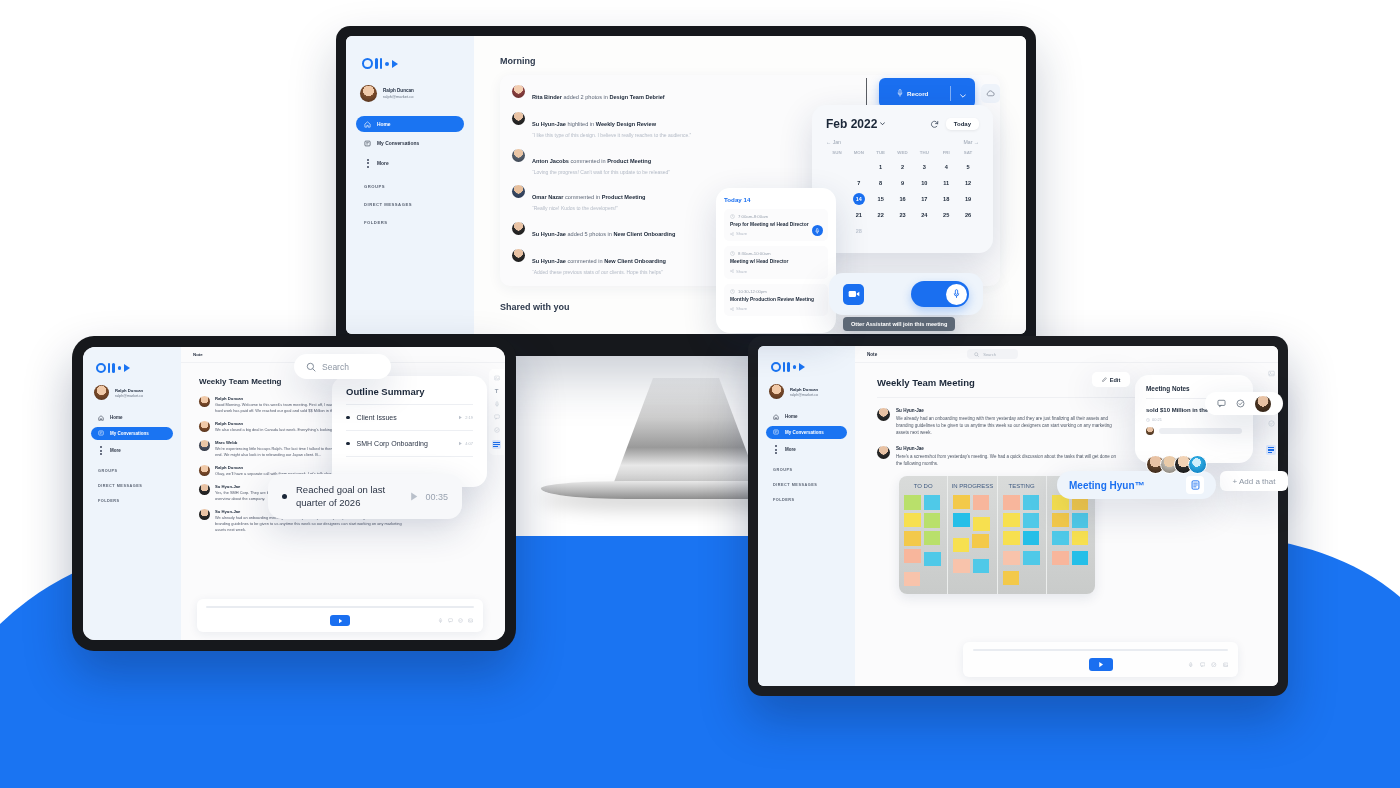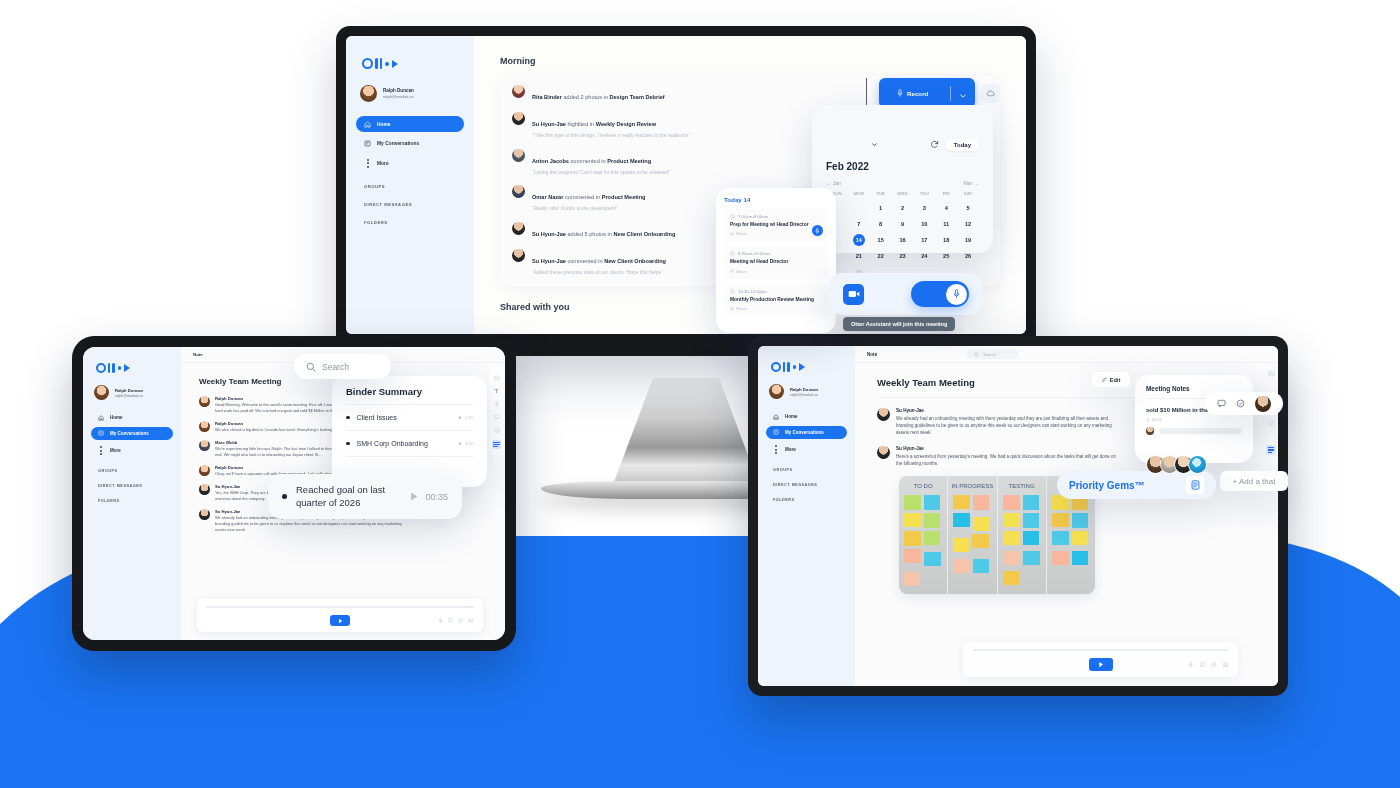--- a/index.html
+++ b/index.html
@@ -279,21 +279,21 @@
       <div style="width:19px;height:19px;background:#eef3fa;border-radius:5px;display:flex;align-items:center;justify-content:center;">
         <svg width="9" height="7" viewBox="0 0 16 12" fill="none">
             <path d="M4.4 10h7a3 3 0 00.3-6A4 4 0 004 4.4 2.9 2.9 0 004.4 10z" stroke="#6b7585" stroke-width="1.2"></path>
           </svg>
       </div>
     </div>
   </div>
 
   <div class="float" style="left:812px;top:105px;width:181px;height:148px;z-index:20;padding:12px 14px;background:#f6f8fb;">
     <div style="display:flex;align-items:center;margin-bottom:8px;">
-      <span style="font-size:10px;font-weight:700;color:#1b2738;margin-top:44px;">Feb 2022</span>
+      <span style="font-size:12px;font-weight:700;color:#1b2738;">Feb 2022</span>
       <svg width="5" height="3.4" viewBox="0 0 10 6" fill="none" style="margin-left:3px;">
           <path d="M1 1l4 4 4-4" stroke="#1b2738" stroke-width="1.6" stroke-linecap="round"></path>
         </svg>
       <span style="margin-left:auto;display:flex;align-items:center;gap:7px;">
         <svg width="9" height="9" viewBox="0 0 16 16" fill="none">
             <path d="M13.5 7a5.5 5.5 0 10-1.3 4.3" stroke="#3d4a5d" stroke-width="1.4" stroke-linecap="round"></path>
             <path d="M13.8 2.4v4h-4" stroke="#3d4a5d" stroke-width="1.4" stroke-linecap="round" stroke-linejoin="round"></path>
           </svg>
         <span style="background:#fff;border-radius:5px;padding:3px 8px;font-size:6px;font-weight:700;color:#1b2738;box-shadow:0 1px 3px rgba(0,0,0,.07);">Today</span>
       </span>
@@ -603,21 +603,21 @@
 
   <div class="float" style="left:294px;top:354px;width:97px;height:25px;z-index:30;display:flex;align-items:center;gap:6px;padding:0 12px;">
     <svg width="10" height="10" viewBox="0 0 16 16" fill="none">
         <circle cx="7" cy="7" r="5" stroke="#7b8593" stroke-width="1.5"></circle>
         <path d="M10.8 10.8L14.5 14.5" stroke="#7b8593" stroke-width="1.5" stroke-linecap="round"></path>
       </svg>
     <span style="font-size:8.5px;color:#8d96a3;">Search</span>
   </div>
 
   <div class="float" style="left:332px;top:376px;width:155px;height:111px;z-index:29;padding:10px 14px;">
-    <div style="font-size:9.5px;font-weight:700;color:#1b2738;margin-bottom:7px;">Binder Summary</div>
+    <div style="font-size:9.5px;font-weight:700;color:#1b2738;margin-bottom:7px;">Outline Summary</div>
     <div style="height:1px;background:#edeff3;margin-bottom:9px;"></div>
     <div style="display:flex;align-items:center;margin-bottom:9px;">
       <span style="width:3.6px;height:3.6px;border-radius:50%;background:#1b2738;margin-right:7px;"></span>
       <span style="font-size:7px;color:#2b3445;">Client Issues</span>
       <span style="margin-left:auto;display:flex;align-items:center;gap:2px;">
         <svg width="5" height="5" viewBox="0 0 10 10">
             <path d="M2 1.4l5.6 3.6L2 8.6z" fill="#b9c0ca"></path>
           </svg>
         <span style="font-size:4px;color:#b9c0ca;">2:19</span>
       </span>
@@ -879,21 +879,21 @@
   </div>
 
   <div style="position:absolute;left:1146px;top:455px;display:flex;z-index:36;">
     <span class="avatar" style="width:19px;height:19px;border:1.6px solid #fff;background:radial-gradient(circle at 50% 32%, #e8c2a4 40%, #5c3f28 41%, #33241a 100%);"></span>
     <span class="avatar" style="width:19px;height:19px;border:1.6px solid #fff;margin-left:-5px;background:radial-gradient(circle at 50% 32%, #eacba9 40%, #b9b4ac 41%, #7d7870 100%);"></span>
     <span class="avatar" style="width:19px;height:19px;border:1.6px solid #fff;margin-left:-5px;background:radial-gradient(circle at 50% 32%, #f1d2b5 40%, #2c2c2c 41%, #141414 100%);"></span>
     <span class="avatar" style="width:19px;height:19px;border:1.6px solid #fff;margin-left:-5px;background:radial-gradient(circle at 45% 38%, #cfeefb 30%, #2aa8e0 31%, #0d74b8 100%);"></span>
   </div>
 
   <div class="float" style="left:1057px;top:471px;width:159px;height:28px;z-index:34;background:#eef4fb;display:flex;align-items:center;padding:0 12px;">
-    <span style="font-size:10px;font-weight:700;color:#1a6ff0;">Priority Gems™</span>
+    <span style="font-size:10px;font-weight:700;color:#1a6ff0;">Meeting Hyun™</span>
     <span style="margin-left:auto;width:18px;height:18px;background:#fff;border-radius:4px;display:flex;align-items:center;justify-content:center;">
       <svg width="9" height="10" viewBox="0 0 12 14" fill="none">
           <rect x="1.2" y="1.2" width="9.6" height="11.6" rx="1.6" stroke="#1a6ff0" stroke-width="1.3"></rect>
           <path d="M3.4 4.4h5.2M3.4 7h5.2M3.4 9.6h3.2" stroke="#1a6ff0" stroke-width="1.2" stroke-linecap="round"></path>
         </svg>
     </span>
   </div>
 
   <div class="float" style="left:1220px;top:471px;width:68px;height:20px;z-index:33;display:flex;align-items:center;justify-content:center;border-radius:6px;">
     <span style="font-size:8px;color:#8d96a3;">+ Add a that</span>

